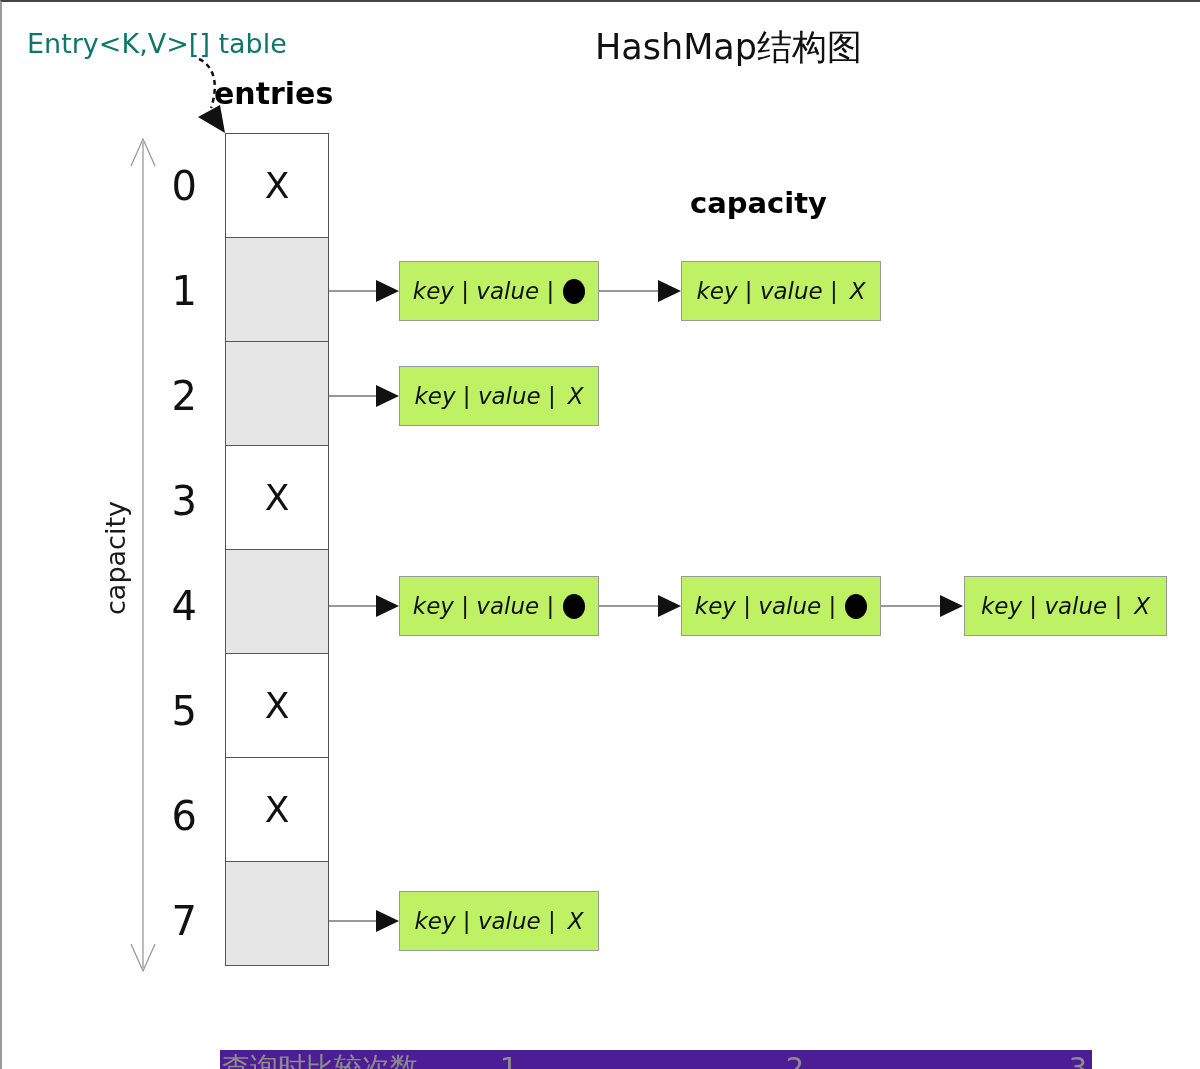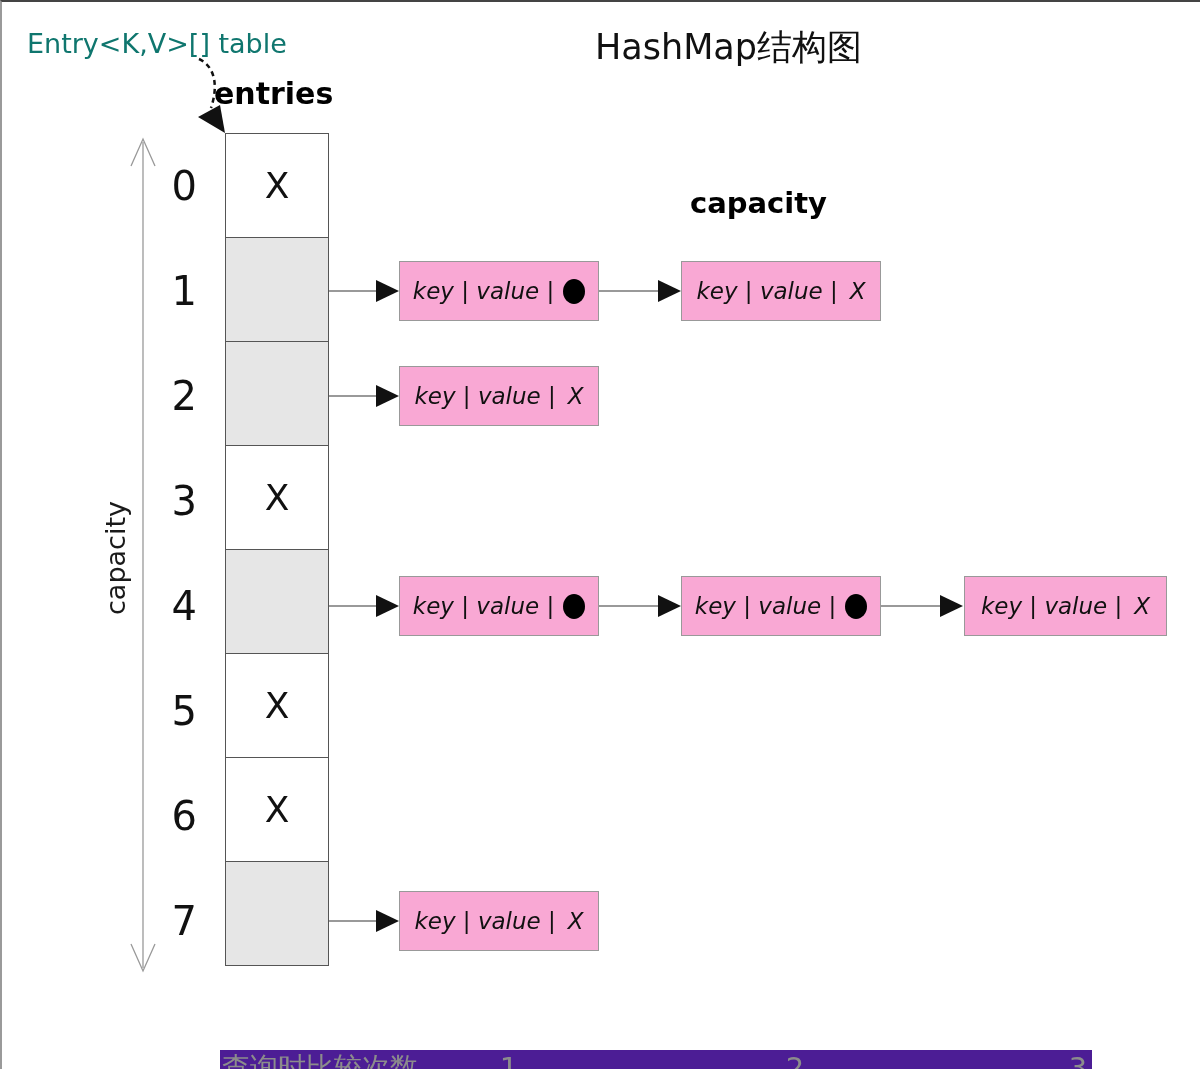--- a/index.html
+++ b/index.html
@@ -31,21 +31,21 @@
     display:inline-block;width:24px;height:24px;border-radius:50%;
     background:#000;flex:0 0 auto;
   }
   .idx{
     position:absolute;left:125px;width:70px;text-align:right;
     font-size:40px;color:#111;line-height:48px;
   }
   
   .entry-box{
     position:absolute;width:200px;height:60px;box-sizing:border-box;
-    border:1px solid #999;background:#f9a8d4;
+    border:1px solid #999;background:#bef264;
     display:flex;align-items:center;justify-content:center;gap:9px;
   }
   .entry-box .etext{font-style:italic;font-size:23px;color:#111;white-space:pre;}
   .entry-box .dot{width:22px;height:25px;}
   .entry-box .tail-x{font-style:italic;font-size:23px;color:#111;margin-left:3px;}
   
   #comparison-bar{
     left:218px;top:1048px;width:872px;height:52px;background:#4c1d95;
   }
   #comparison-bar .bar-label{

